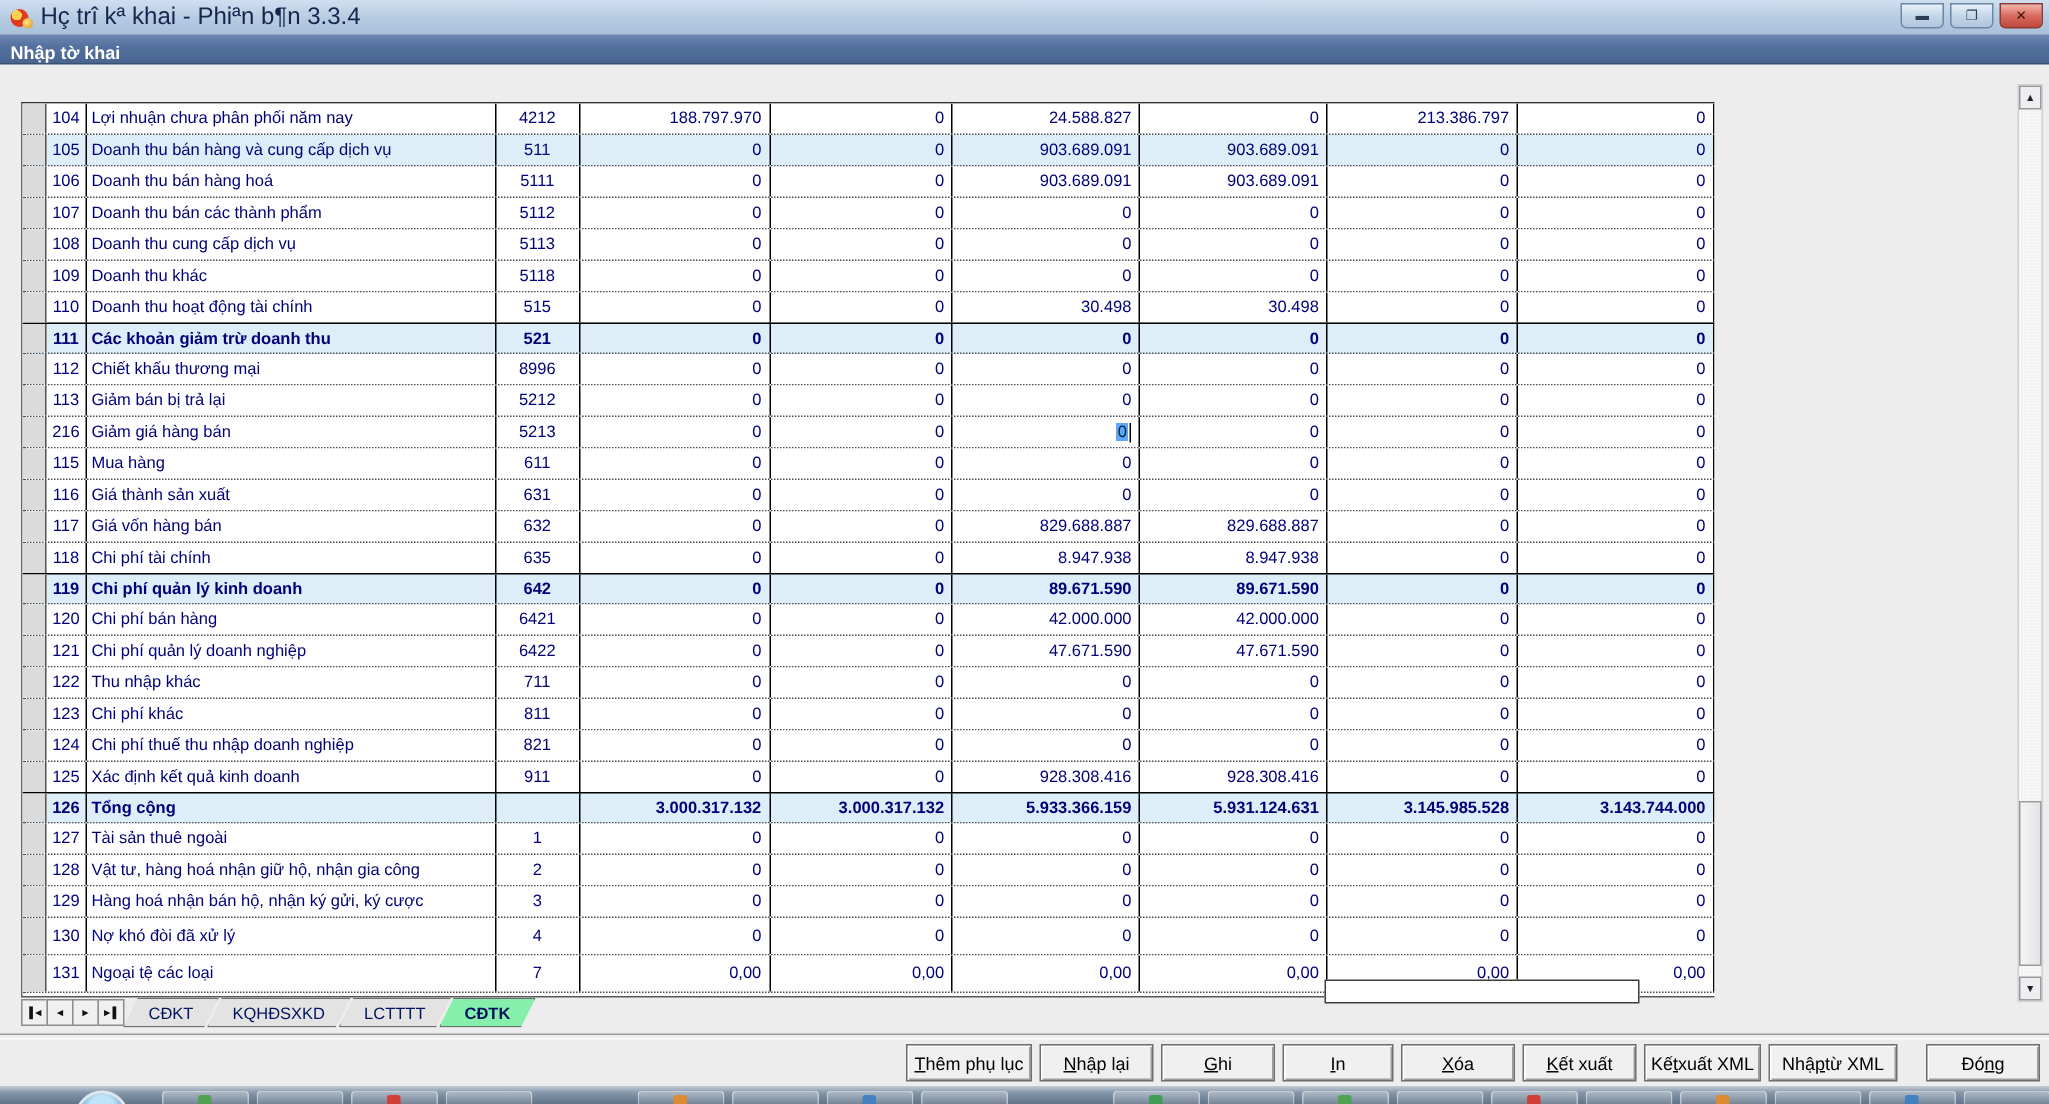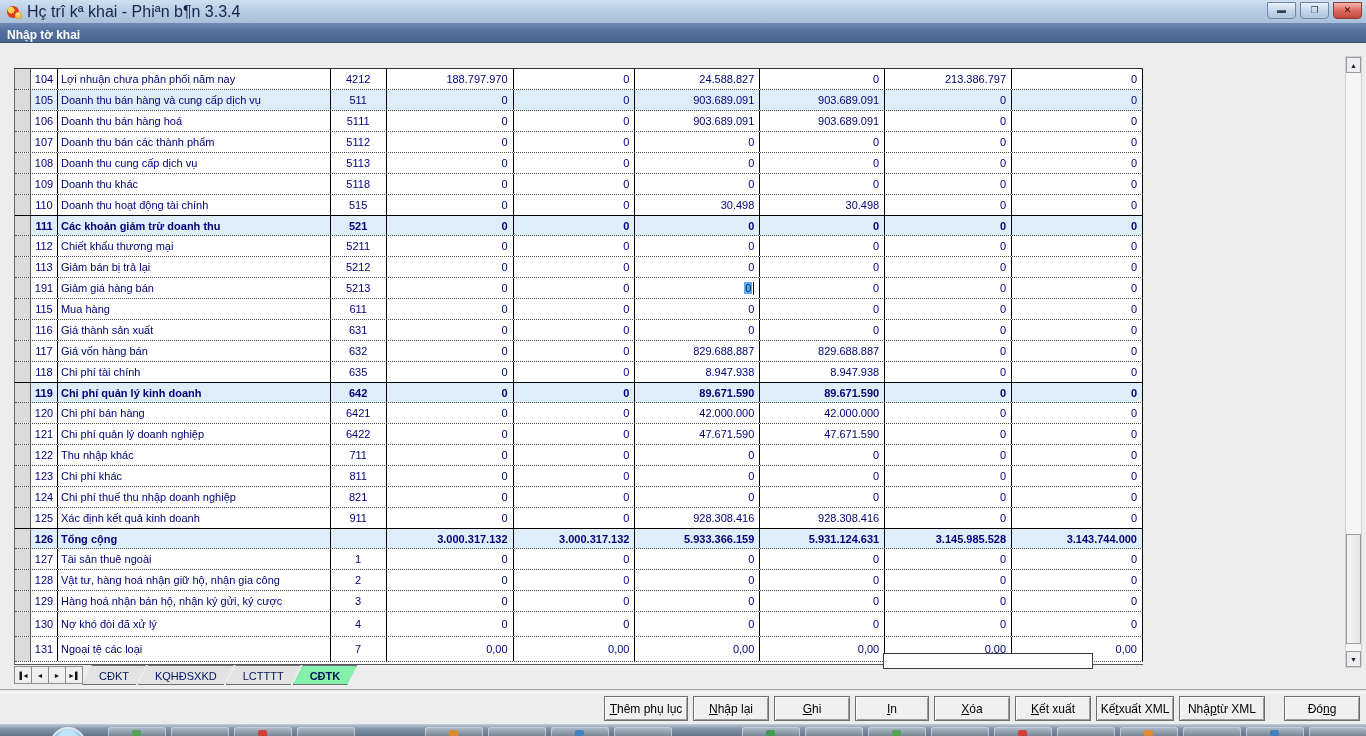--- a/index.html
+++ b/index.html
@@ -236,21 +236,21 @@
       <div class="c v v1">0</div>
       <div class="c v v2">0</div>
       <div class="c v v3">0</div>
       <div class="c v v4">0</div>
       <div class="c v v5">0</div>
     </div>
     <div class="t-row">
       <div class="c gut"></div>
       <div class="c no">112</div>
       <div class="c label">Chiết khấu thương mại</div>
-      <div class="c code">5211</div>
+      <div class="c code">8996</div>
       <div class="c v v0">0</div>
       <div class="c v v1">0</div>
       <div class="c v v2">0</div>
       <div class="c v v3">0</div>
       <div class="c v v4">0</div>
       <div class="c v v5">0</div>
     </div>
     <div class="t-row">
       <div class="c gut"></div>
       <div class="c no">113</div>
@@ -258,21 +258,21 @@
       <div class="c code">5212</div>
       <div class="c v v0">0</div>
       <div class="c v v1">0</div>
       <div class="c v v2">0</div>
       <div class="c v v3">0</div>
       <div class="c v v4">0</div>
       <div class="c v v5">0</div>
     </div>
     <div class="t-row">
       <div class="c gut"></div>
-      <div class="c no">191</div>
+      <div class="c no">216</div>
       <div class="c label">Giảm giá hàng bán</div>
       <div class="c code">5213</div>
       <div class="c v v0">0</div>
       <div class="c v v1">0</div>
       <div class="c v v2">
         <span class="selval">0</span>
         <span class="caret"></span>
       </div>
       <div class="c v v3">0</div>
       <div class="c v v4">0</div>

